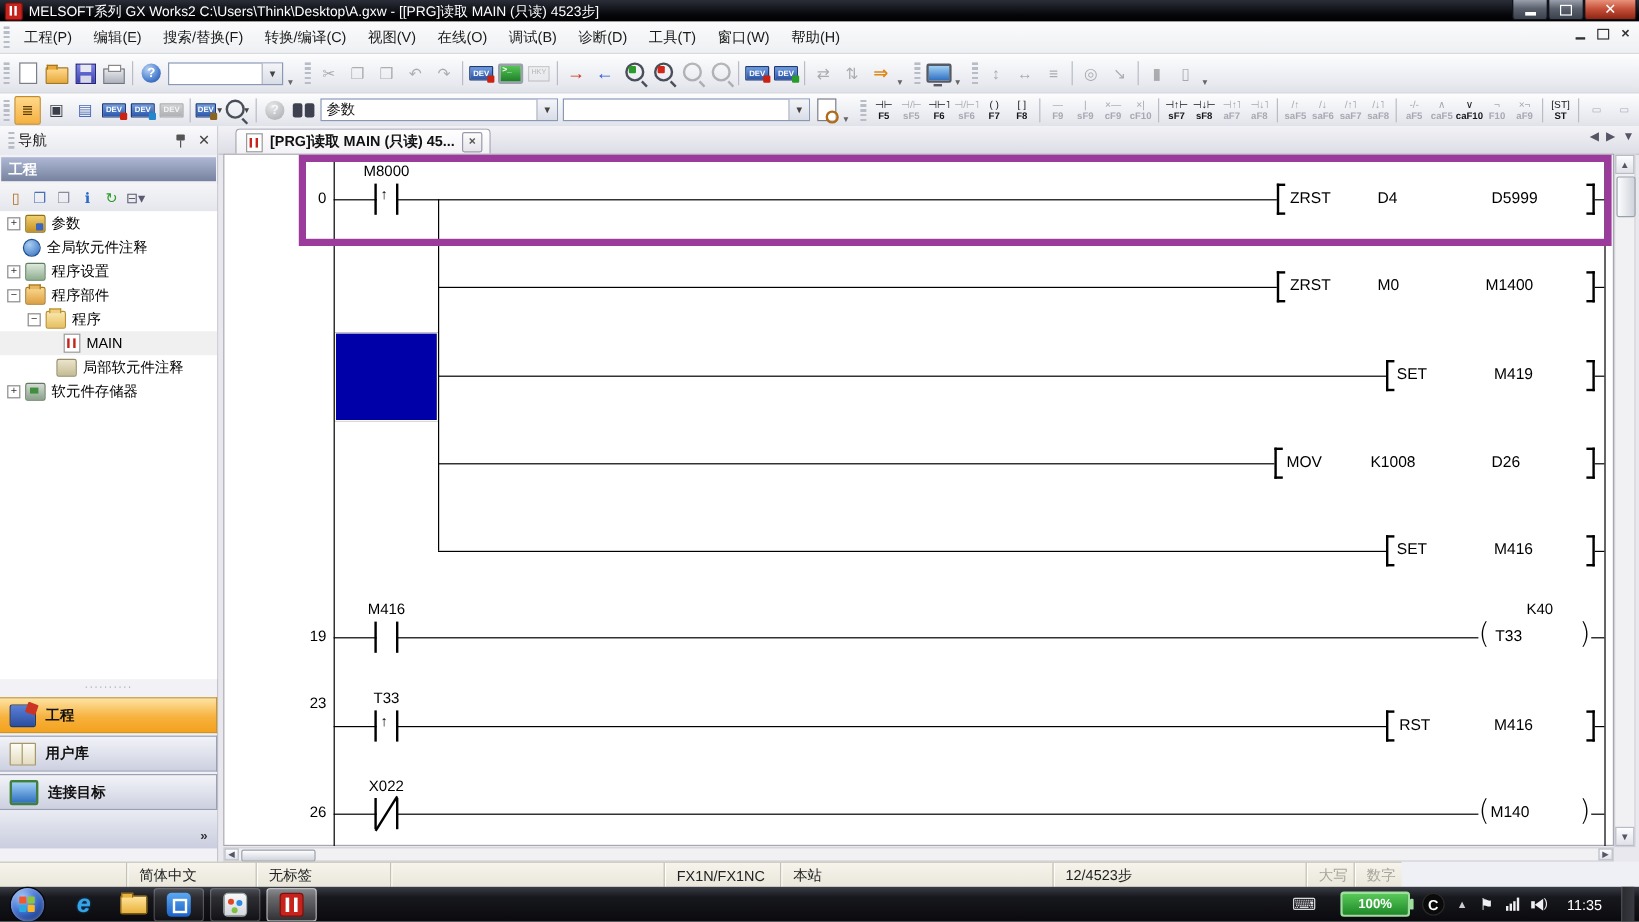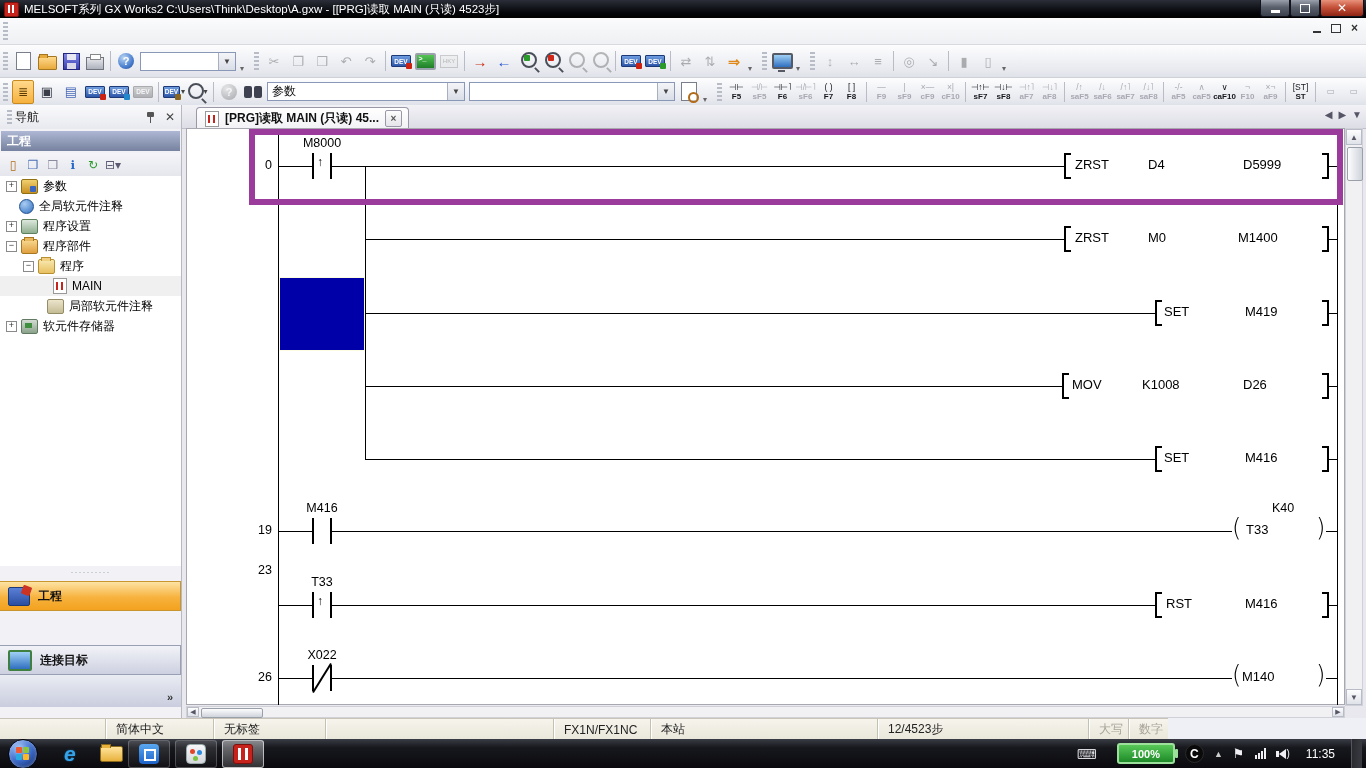--- a/index.html
+++ b/index.html
@@ -219,20 +219,33 @@
           <span class="rstgl"></span>
         </div>
       <div class="wbtn close">
           <span class="xgl">✕</span>
         </div>
     </div>
   </div>
 
   <div id="menubar">
     <span class="grip"></span>
+    <div id="menuitems" style="display:flex;">
+        <div class="mitem">工程(P)</div>
+        <div class="mitem">编辑(E)</div>
+        <div class="mitem">搜索/替换(F)</div>
+        <div class="mitem">转换/编译(C)</div>
+        <div class="mitem">视图(V)</div>
+        <div class="mitem">在线(O)</div>
+        <div class="mitem">调试(B)</div>
+        <div class="mitem">诊断(D)</div>
+        <div class="mitem">工具(T)</div>
+        <div class="mitem">窗口(W)</div>
+        <div class="mitem">帮助(H)</div>
+      </div>
   </div>
   <div id="childctl">
     <span class="cmin"></span>
     <span class="crst"></span>
     <span class="ccls">×</span>
   </div>
 
   <div id="toolbar1" class="tbar">
       <div class="grip"></div>
       <div class="tico">
@@ -569,20 +582,24 @@
         </div>
       </div>
     <div id="navdots">··········</div>
     <div id="navbuttons"></div>
     <div id="navchev">
       <span class="chv">»</span>
     </div>
   <div class="navbtn active" style="bottom: 107px;">
         <div class="bic bic-proj"></div>
         <div>工程</div>
+      </div>
+      <div class="navbtn" style="bottom: 75px;">
+        <div class="bic bic-lib"></div>
+        <div>用户库</div>
       </div>
       <div class="navbtn" style="bottom: 43px;">
         <div class="bic bic-conn"></div>
         <div>连接目标</div>
       </div>
     </div>
 
   <div id="docarea">
     <div id="tabrow">
       <div id="tab0">
@@ -648,21 +665,21 @@
       <div class="wgap" style="left: 314px; top: 529px; width: 16px; height: 5px;"></div>
       <div class="cbar" style="left: 312px; top: 518px;"></div>
       <div class="cbar" style="left: 330px; top: 518px;"></div>
       <div class="llabel" style="left: 277px; top: 501px;">M416</div>
       <div class="coilp" style="left: 1232px; top: 516px;">(</div>
       <div class="coilp" style="left: 1316px; top: 516px;">)</div>
       <div class="itext" style="left: 1246px; top: 522px;">T33</div>
       <div class="ktext" style="left: 1272px; top: 501px;">K40</div>
       <div class="hline" style="left: 1326px; top: 531px; width: 11px;"></div>
       <div class="hline" style="left: 278px; top: 605px; width: 877px;"></div>
-      <div class="stepnum" style="left: 230px; top: 563px;">23</div>
+      <div class="stepnum" style="left: 230px; top: 579px;">23</div>
       <div class="wgap" style="left: 314px; top: 603px; width: 16px; height: 5px;"></div>
       <div class="cbar" style="left: 312px; top: 592px;"></div>
       <div class="cbar" style="left: 330px; top: 592px;"></div>
       <div class="llabel" style="left: 277px; top: 575px;">T33</div>
       <div class="carrow" style="left: 317px; top: 595px;">↑</div>
       <div class="brkL" style="left: 1155px; top: 592px;"></div>
       <div class="brkR" style="left: 1322px; top: 592px;"></div>
       <div class="hline" style="left: 1329px; top: 605px; width: 8px;"></div>
       <div class="itext" style="left: 1166px; top: 596px;">RST</div>
       <div class="itext" style="left: 1245px; top: 596px;">M416</div>

